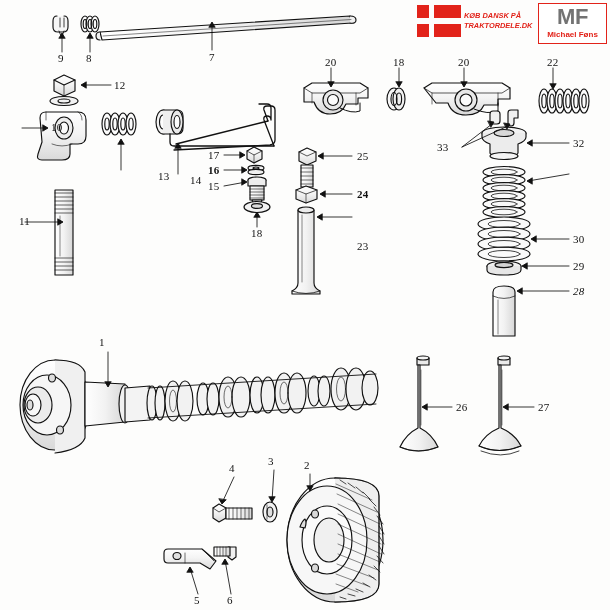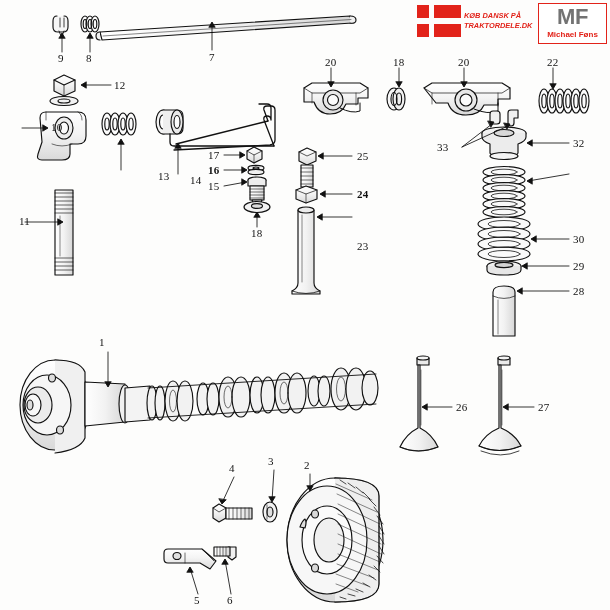--- a/index.html
+++ b/index.html
@@ -622,21 +622,21 @@
   <div class="lbl" style="left:251px; top:227px;">18</div>
   <div class="lbl" style="left:325px; top:56px;">20</div>
   <div class="lbl" style="left:458px; top:56px;">20</div>
   <div class="lbl" style="left:393px; top:56px;">18</div>
   <div class="lbl" style="left:547px; top:56px;">22</div>
   <div class="lbl" style="left:357px; top:211px;margin-top:29px;">23</div>
   <div class="lbl" style="left:357px; top:188px;font-weight:bold;">24</div>
   <div class="lbl" style="left:357px; top:150px;">25</div>
   <div class="lbl" style="left:456px; top:401px;">26</div>
   <div class="lbl" style="left:538px; top:401px;">27</div>
-  <div class="lbl" style="left:573px; top:285px;">28</div>
+  <div class="lbl" style="left:573px; top:285px;font-style:italic;">28</div>
   <div class="lbl" style="left:573px; top:260px;">29</div>
   <div class="lbl" style="left:573px; top:233px;">30</div>
   <div class="lbl" style="left:607px; top:168px;margin-left:48px;">31</div>
   <div class="lbl" style="left:573px; top:137px;">32</div>
   <div class="lbl" style="left:437px; top:141px;">33</div>
 
   <div id="brand">
 
     <svg id="dk-flag" viewBox="0 0 44 32">
       <rect x="0" y="0" width="12" height="13" fill="#e2231a"></rect>

